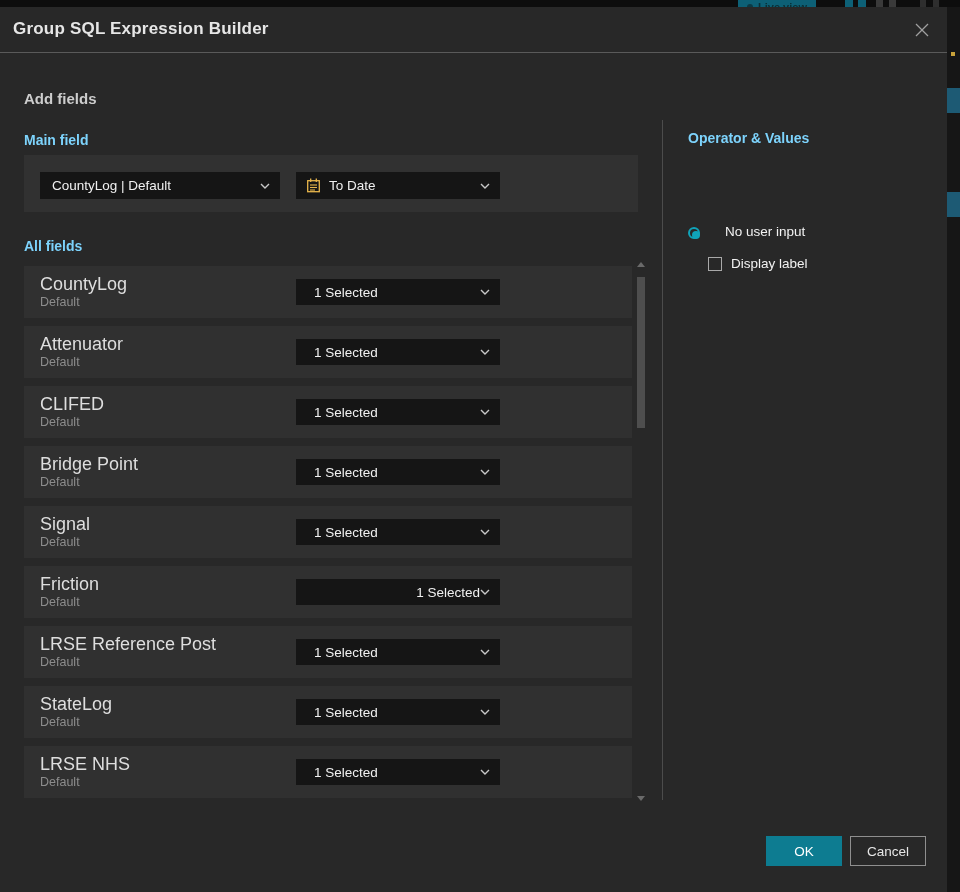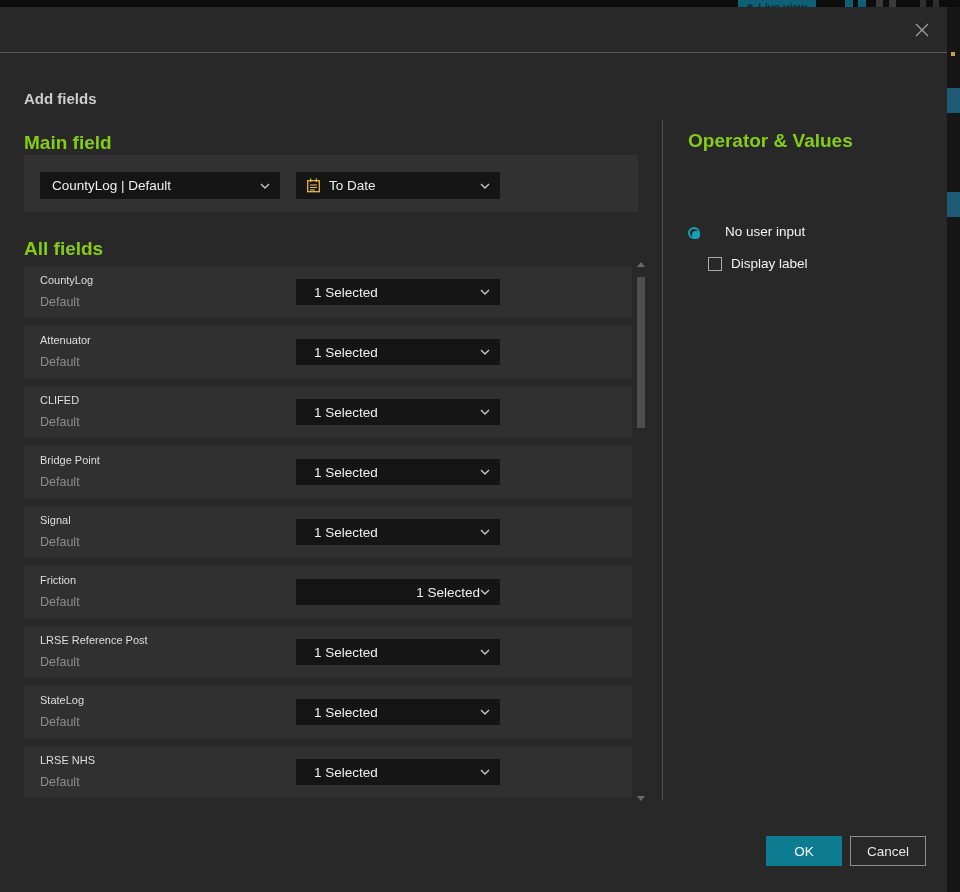--- a/index.html
+++ b/index.html
@@ -27,39 +27,39 @@
   .amber-dot { position:absolute; left:4px; top:45px; width:4px; height:4px; background:#c9a23a; }
 
   
   .dialog { position:absolute; left:0; top:7px; width:947px; height:885px; background:#282828; }
   .titlebar { position:absolute; left:0; top:0; width:947px; height:46px; border-bottom:1px solid #5a5a5a; }
   .title { position:absolute; left:13px; top:12px; font-size:17px; font-weight:700; color:#e6e6e6; letter-spacing:.2px; }
   .close { position:absolute; right:13px; top:11px; width:24px; height:24px; background:transparent; border:none;
            cursor:pointer; display:flex; align-items:center; justify-content:center; }
 
   .heading { position:absolute; left:24px; top:83px; font-size:15px; font-weight:700; color:#cdcdcd; }
-  .sec-label { position:absolute; font-size:19px; font-weight:700; color:#84cc16; }
+  .sec-label { position:absolute; font-size:14px; font-weight:700; color:#7dd3fc; }
   .main-field-label { left:24px; top:125px; }
   .all-fields-label { left:24px; top:231px; }
   .op-label { left:688px; top:123px; }
 
   .main-panel { position:absolute; left:24px; top:148px; width:614px; height:57px; background:#313131; }
 
   .dd { background:#151515; display:flex; align-items:center; position:absolute; cursor:pointer; }
   .dd-text { color:#f0f0f0; font-size:13.5px; flex:1; white-space:nowrap; overflow:hidden; }
   .chev { flex:none; margin-right:10px; }
   .dd-layer { left:16px; top:17px; width:240px; height:27px;gap:7px; }
   .dd-layer .dd-text { padding-left:12px; }
   .dd-field { left:272px; top:17px; width:204px; height:27px; }
   .dd-field .dd-text { padding-left:8px; }
   .cal { flex:none; margin-left:10px; }
 
   .list { position:absolute; left:24px; top:259px; width:608px; height:533px; }
   .row { position:absolute; left:0; width:608px; height:52px; background:#303030; }
-  .row-name { position:absolute; left:16px; top:8px; font-size:11px; color:#dedede; }
+  .row-name { position:absolute; left:16px; top:8px; font-size:18px; color:#dedede; }
   .row-sub { position:absolute; left:16px; top:29px; font-size:12.5px; color:#8d8d8d; }
   .row-dd { left:272px; top:13px; width:204px; height:26px; }
   .row-dd .dd-text { padding-left:18px; }
 
   .op-dd { left:688px; top:151px; width:238px; height:28px; }
   .op-dd .dd-text { padding-left:12px; }
 
   
   .scrollbar { position:absolute; left:636px; top:253px; width:11px; height:543px; }
   .sb-up { position:absolute; left:1px; top:2px; width:0; height:0;
@@ -105,20 +105,21 @@
 
   <div class="right-strip">
     <div class="blue-frag f1"></div>
     <div class="blue-frag f2"></div>
     <div class="amber-dot"></div>
   </div>
 
   <div class="dialog">
 
     <div class="titlebar">
+      <span class="title">Group SQL Expression Builder</span>
       <button class="close">
         <svg width="18" height="18" viewBox="0 0 18 18">
           <line x1="3" y1="3" x2="15" y2="15" stroke="#9f9f9f" stroke-width="1.3"></line>
           <line x1="15" y1="3" x2="3" y2="15" stroke="#9f9f9f" stroke-width="1.3"></line>
         </svg>
       </button>
     </div>
 
     <div class="heading">Add fields</div>
 

